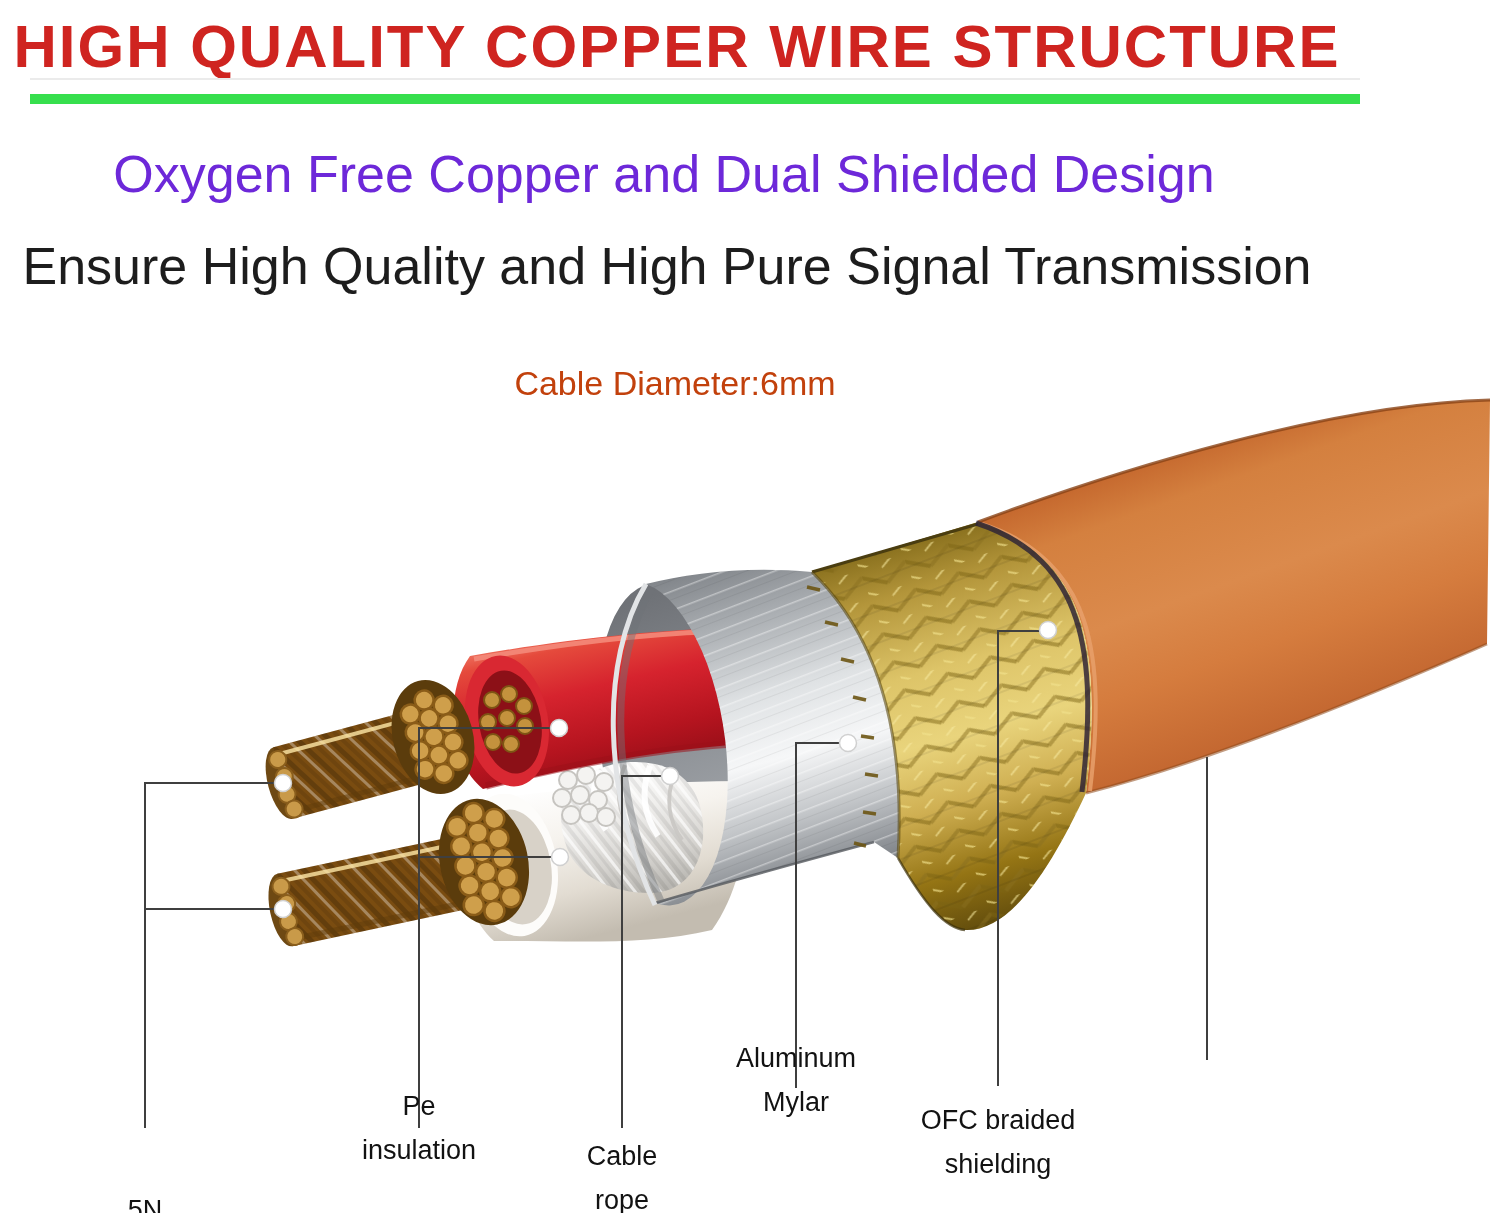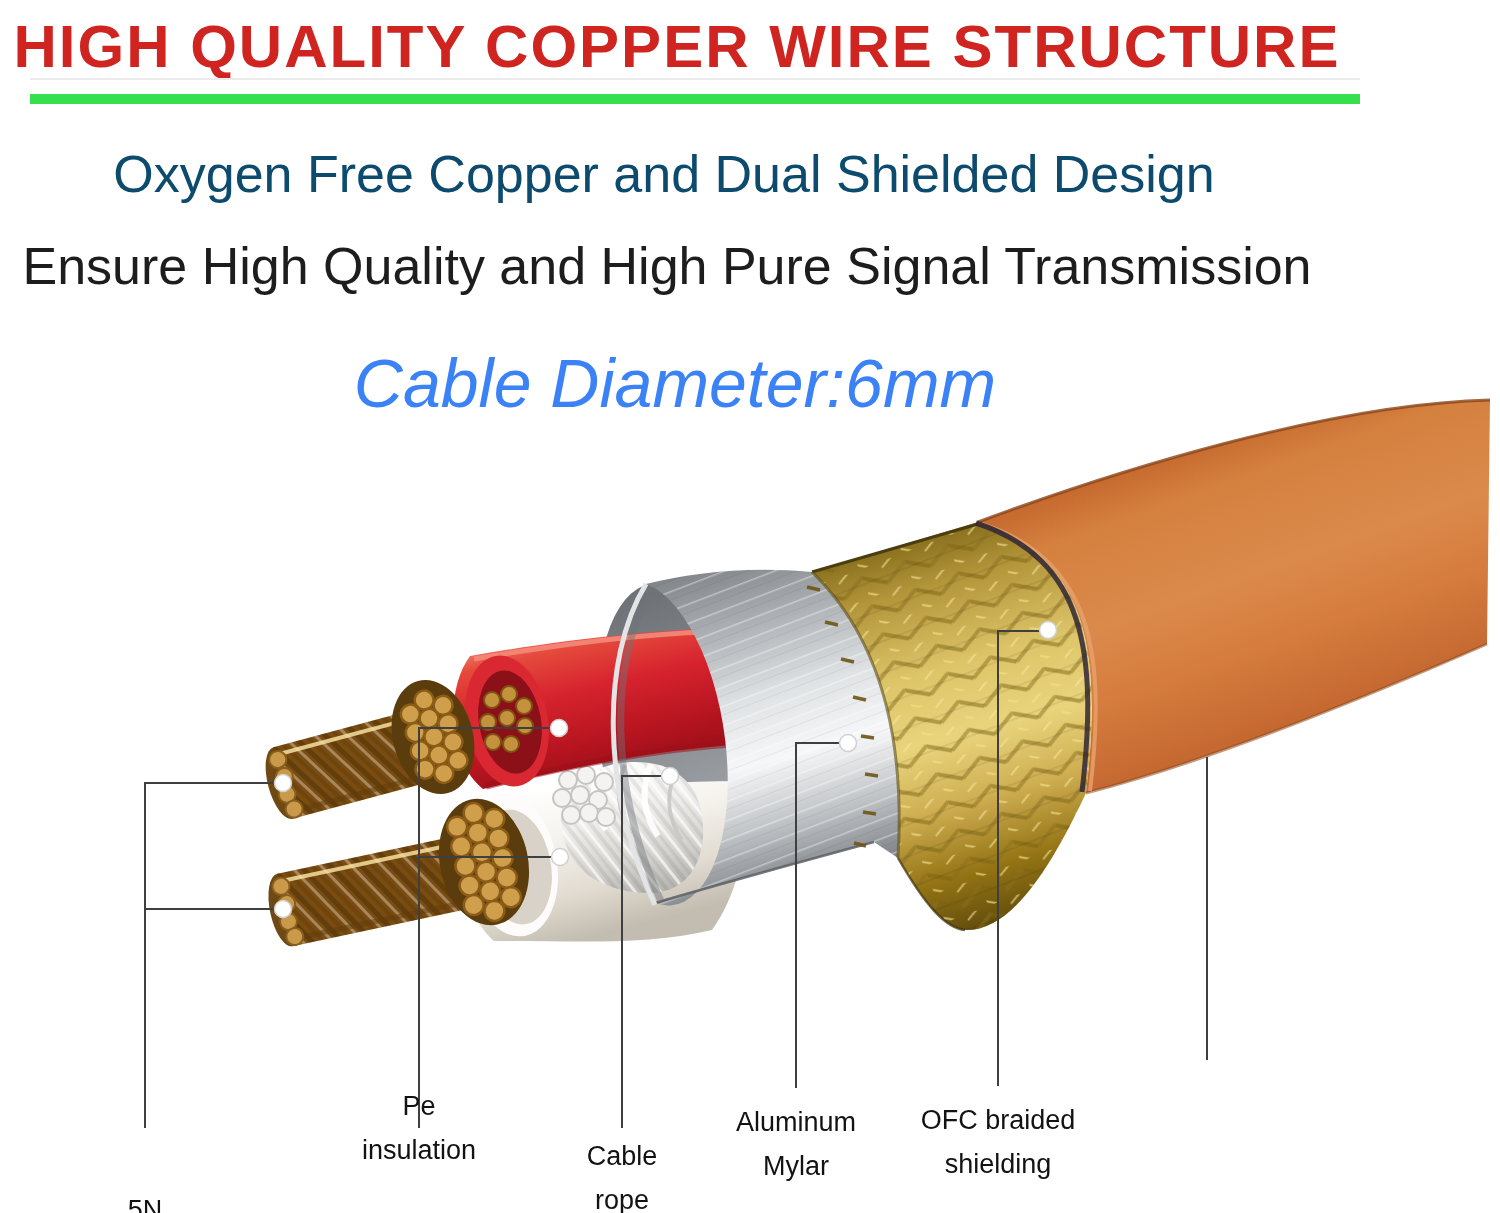--- a/index.html
+++ b/index.html
@@ -3,23 +3,23 @@
 <meta charset="utf-8">
 <style>
   html,body{margin:0;padding:0;background:#ffffff;}
   .stage{position:relative;width:1500px;height:1213px;background:#ffffff;overflow:hidden;
          font-family:"Liberation Sans", sans-serif;}
   .abs{position:absolute;}
   .ctr{transform:translateX(-50%);white-space:nowrap;margin-top:8px;}
   .title{top:0px;left:677px;font-size:60px;font-weight:700;letter-spacing:2px;line-height:78px;color:#cf2420;}
   .hairline{top:78px;left:30px;width:1330px;height:2px;background:#ebebeb;}
   .greenbar{top:94px;left:30px;width:1330px;height:10px;background:#36df4d;}
-  .sub1{top:136px;left:664px;font-size:52px;line-height:60px;color:#0c4a6e;}
+  .sub1{top:136px;left:664px;font-size:52px;line-height:60px;color:#6d28d9;}
   .sub2{top:228px;left:667px;font-size:52px;line-height:60px;color:#1d1d1d;}
-  .diam{top:344px;left:675px;font-size:68px;line-height:62px;color:#3b82f6;font-style:italic;}
+  .diam{top:344px;left:675px;font-size:34px;line-height:62px;color:#c2410c;}
   .cable-svg{top:0;left:0;width:1500px;height:1213px;}
   .callout{font-size:27px;line-height:44px;color:#121212;text-align:center;}
   .callout div{white-space:nowrap;}
 </style>
 </head>
 <body>
 
 <div class="stage">
 
   <div class="abs ctr title">HIGH QUALITY COPPER WIRE STRUCTURE</div>
@@ -296,21 +296,21 @@
     <div>OFC</div>
   </div>
   <div class="abs ctr callout" style="left:419px;top:1076px;">
     <div>Pe</div>
     <div>insulation</div>
   </div>
   <div class="abs ctr callout" style="left:622px;top:1126px;">
     <div>Cable</div>
     <div>rope</div>
   </div>
-  <div class="abs ctr callout" style="left:796px;top:1092px;">
+  <div class="abs ctr callout" style="left:796px;top:1028px;">
     <div>Aluminum</div>
     <div>Mylar</div>
   </div>
   <div class="abs ctr callout" style="left:998px;top:1090px;text-align:center;">
     <div>OFC braided</div>
     <div>shielding</div>
   </div>
   <div class="abs ctr callout" style="left:1212px;top:1064px;">
   </div>
 

